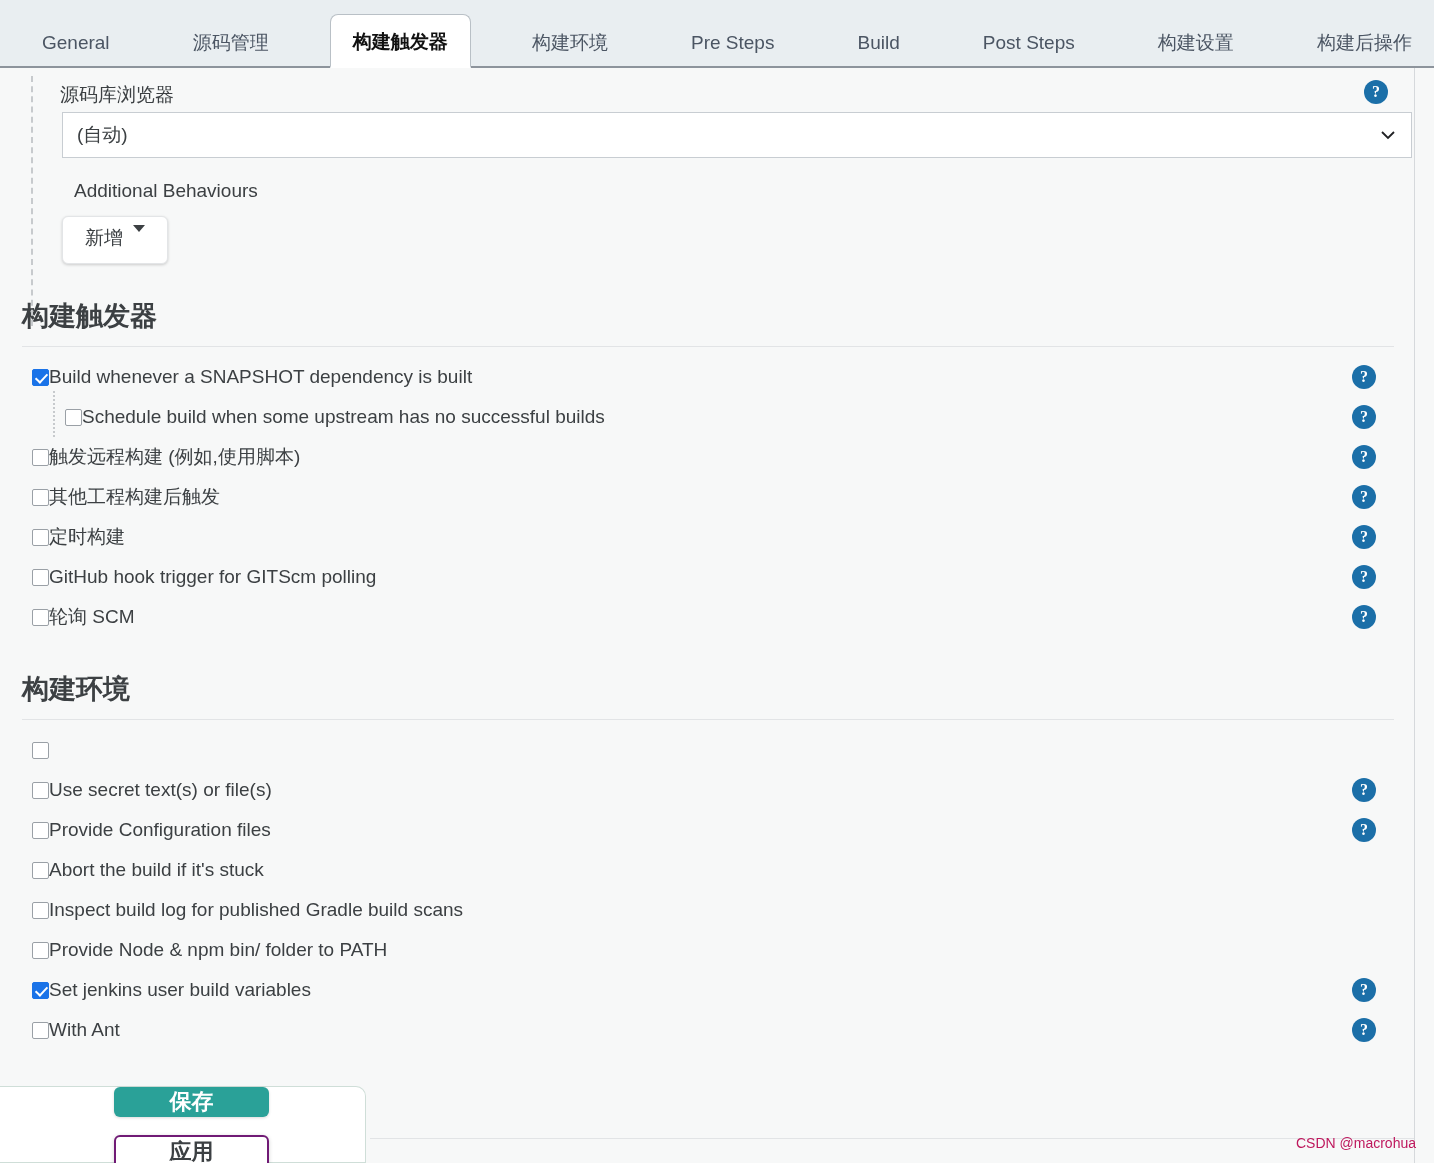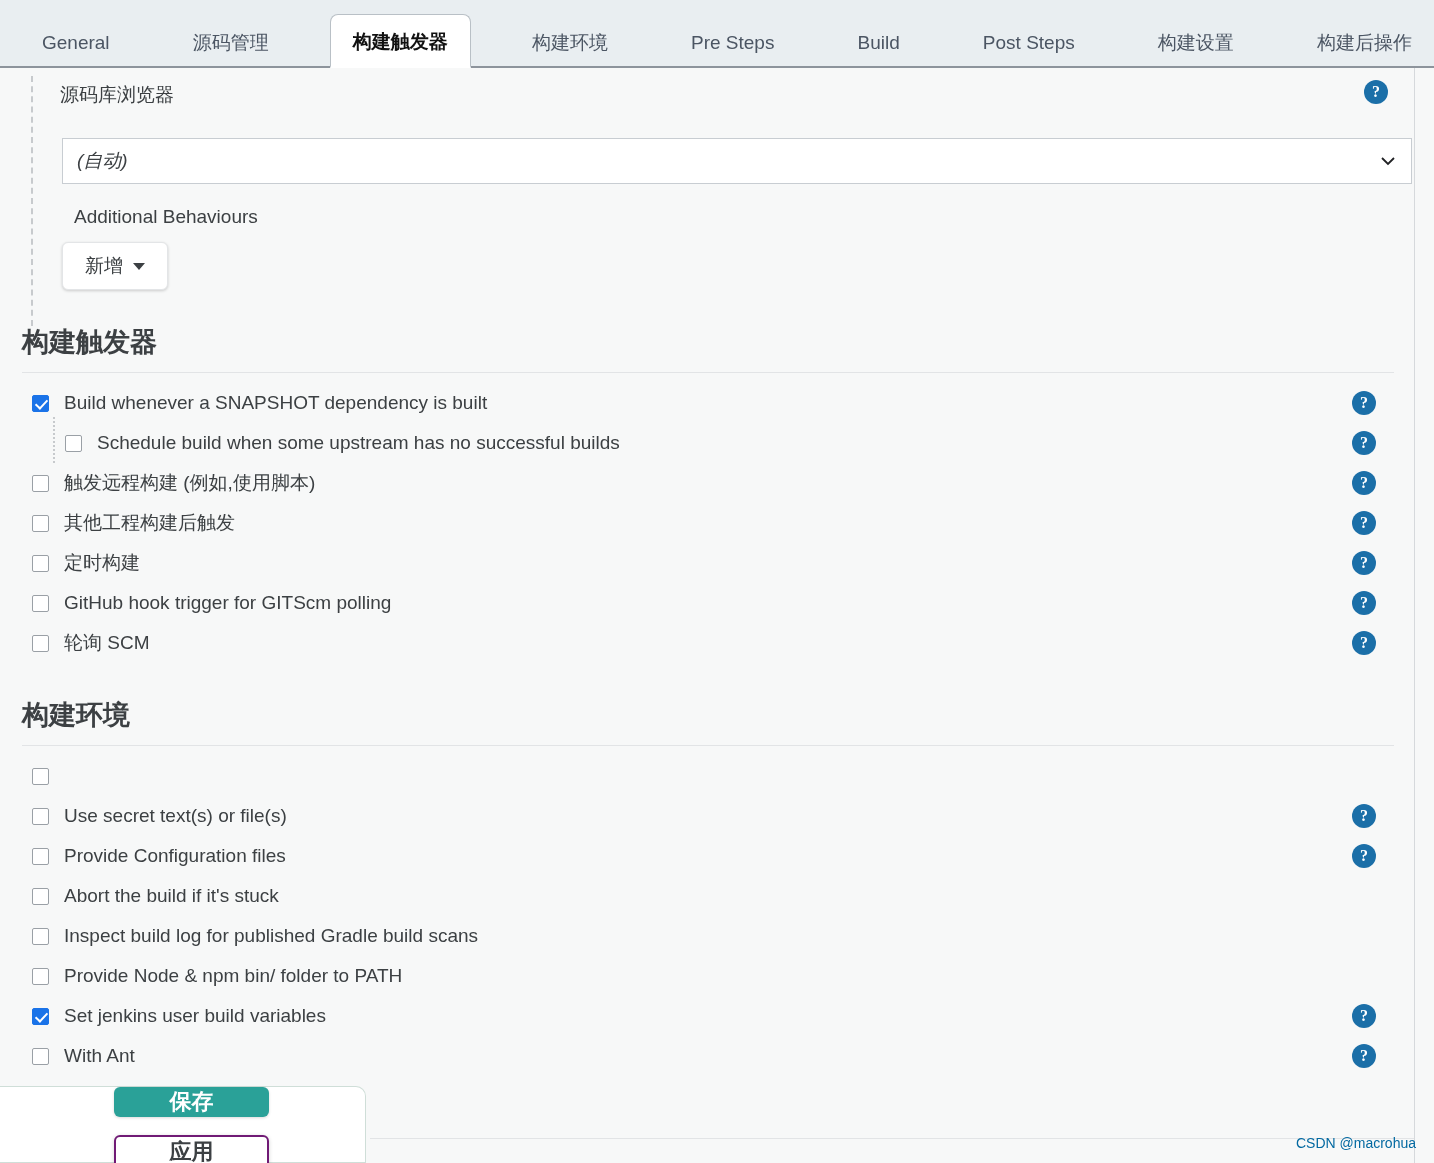--- a/index.html
+++ b/index.html
@@ -65,61 +65,59 @@
     width: 0;
     height: 250px;
     border-left: 2px dashed #c7cacd;
   }
 
   .scm-block { padding: 14px 0 0 60px; position: relative; }
 
   .field-label {
     font-size: 19px;
     color: #3c4043;
-    margin-bottom: 30px;
+    margin-bottom: 4px;
   }
 
   .select-wrap { position: relative; width: 1350px; margin-left: 2px; }
   .select-box {
     width: 1350px;
     height: 46px;
     background: #fff;
     border: 1px solid #c8cdd2;
     font-size: 19px;
     color: #3c4043;
     display: flex;
     align-items: center;
     padding: 0 14px;
     cursor: pointer;
-    font-style: italic;
   }
   .chev {
     position: absolute;
     right: 14px;
     top: 50%;
     transform: translateY(-50%);
     pointer-events: none;
     line-height: 0;
   }
 
   .subhead {
     font-size: 19px;
     color: #3c4043;
     margin: 22px 0 14px 14px;
   }
 
   .btn-add {
     display: inline-flex;
-    align-items: center;
     gap: 10px;
     background: #fff;
     border: 1px solid #e3e5e7;
     border-radius: 6px;
     box-shadow: 0 1px 3px rgba(0,0,0,.18);
-    padding: 0 22px;
+    padding: 8px 22px;
     height: 48px;
     font-size: 19px;
     color: #3c4043;
     cursor: pointer;
     margin-left: 2px;
   }
   .caret {
     width: 0; height: 0;
     border-left: 6px solid transparent;
     border-right: 6px solid transparent;
@@ -169,21 +167,20 @@
     left: 5px; top: 1px;
     width: 5px; height: 10px;
     border: solid #fff;
     border-width: 0 2.2px 2.2px 0;
     transform: rotate(43deg);
   }
 
   .row-label {
     font-size: 19px;
     color: #3c4043;
-    margin-left: 15px;
     white-space: nowrap;
     cursor: pointer;
   }
 
   
   .row.indent::before {
     content: "";
     position: absolute;
     left: 31px;
     top: -6px;
@@ -267,21 +264,21 @@
     font-family: "Liberation Sans", sans-serif;
     cursor: pointer;
     box-shadow: 0 1px 4px rgba(0,0,0,.17);
   }
 
   .watermark {
     position: absolute;
     right: 18px;
     bottom: 12px;
     font-size: 14px;
-    color: #0369a1;
+    color: #be185d;
     z-index: 30;
   }
 
   .hr-bottom {
     position: absolute;
     left: 370px;
     top: 1138px;
     width: 1044px;
     height: 1px;
     background: #e2e4e6;

